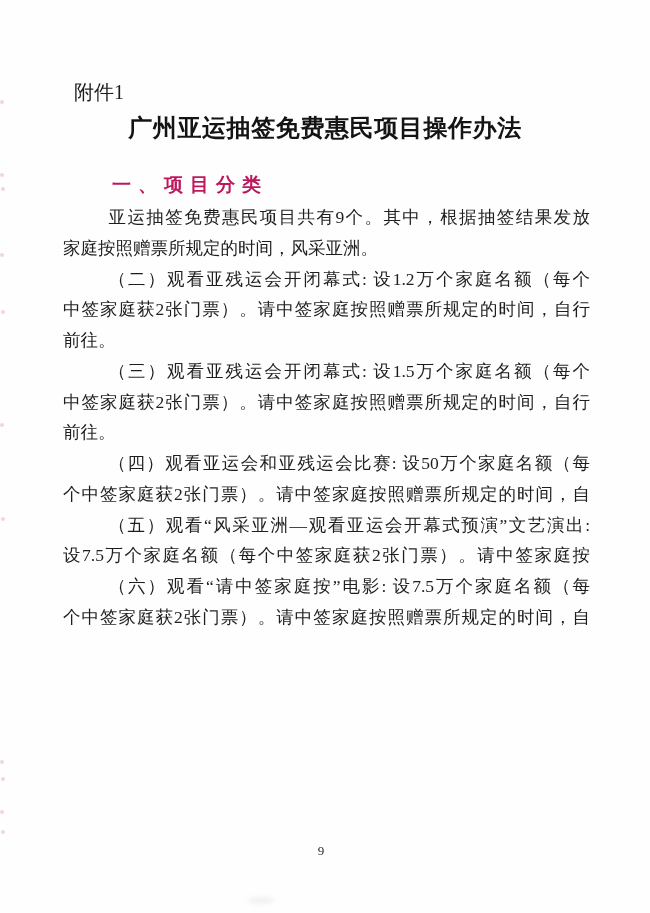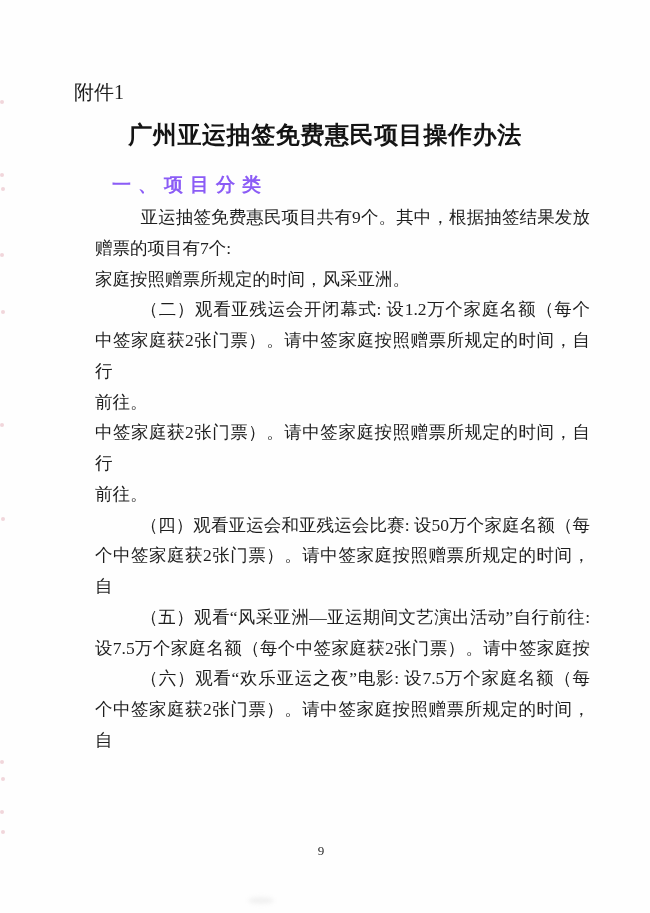--- a/index.html
+++ b/index.html
@@ -32,32 +32,32 @@
     color: #141414;
   }
   .section-heading {
     position: absolute;
     left: 112px;
     top: 172px;
     font-size: 19px;
     font-weight: 700;
     letter-spacing: 7px;
     font-family: "Liberation Sans", sans-serif;
-    color: #8b5cf6;
+    color: #be185d;
   }
   .doc-body {
     position: absolute;
     left: 63px;
     top: 202px;
     width: 527px;
     font-size: 17.5px;
     line-height: 30.75px;
     color: #1e1e1e;
   }
-  .body-line { text-align: left; margin-left: 32px; }
+  .body-line { text-align: left; }
   .body-line.justify {
     text-align: justify;
     text-align-last: justify;
   }
   .body-line.indent { text-indent: 2.6em; }
   .page-number {
     position: absolute;
     left: 0;
     right: 8px;
     top: 843px;
@@ -80,38 +80,38 @@
     opacity: 0.35;
     filter: blur(2px);
   }
 </style>
 </head>
 <body>
 
 <div class="page">
   <div class="attachment-label">附件1</div>
 
-  <h1 class="doc-title" style="margin:15px">广州亚运抽签免费惠民项目操作办法</h1>
+  <h1 class="doc-title" style="margin:8px">广州亚运抽签免费惠民项目操作办法</h1>
 
   <div class="section-heading">一、项目分类</div>
 
   <div class="doc-body">
       <div class="body-line indent justify">亚运抽签免费惠民项目共有9个。其中，根据抽签结果发放</div>
-      <div class="body-line">赠票的项目有7个:</div>
       <div class="body-line">家庭按照赠票所规定的时间，风采亚洲。</div>
       <div class="body-line indent justify">（二）观看亚残运会开闭幕式: 设1.2万个家庭名额（每个</div>
       <div class="body-line justify">中签家庭获2张门票）。请中签家庭按照赠票所规定的时间，自行</div>
       <div class="body-line">前往。</div>
+      <div class="body-line indent justify">（三）观看亚残运会开闭幕式: 设1.5万个家庭名额（每个</div>
       <div class="body-line justify">中签家庭获2张门票）。请中签家庭按照赠票所规定的时间，自行</div>
       <div class="body-line">前往。</div>
       <div class="body-line indent justify">（四）观看亚运会和亚残运会比赛: 设50万个家庭名额（每</div>
       <div class="body-line justify">个中签家庭获2张门票）。请中签家庭按照赠票所规定的时间，自</div>
-      <div class="body-line indent justify">（五）观看“风采亚洲—亚运期间文艺演出活动”自行前往:</div>
+      <div class="body-line indent justify">（五）观看“风采亚洲—观看亚运会开幕式预演”文艺演出:</div>
       <div class="body-line justify">设7.5万个家庭名额（每个中签家庭获2张门票）。请中签家庭按</div>
-      <div class="body-line indent justify">（六）观看“欢乐亚运之夜”电影: 设7.5万个家庭名额（每</div>
+      <div class="body-line indent justify">（六）观看“请中签家庭按”电影: 设7.5万个家庭名额（每</div>
       <div class="body-line justify">个中签家庭获2张门票）。请中签家庭按照赠票所规定的时间，自</div>
     </div>
 
   <div class="page-number">9</div>
 <div class="speck" style="left: 0px; top: 100px; background: rgb(227, 167, 177);"></div>
     <div class="speck" style="left: 0px; top: 173px; background: rgb(227, 167, 177);"></div>
     <div class="speck" style="left: 1px; top: 187px; background: rgb(227, 167, 177);"></div>
     <div class="speck" style="left: 0px; top: 253px; background: rgb(227, 167, 177);"></div>
     <div class="speck" style="left: 1px; top: 310px; background: rgb(227, 167, 177);"></div>
     <div class="speck" style="left: 0px; top: 423px; background: rgb(227, 167, 177);"></div>

